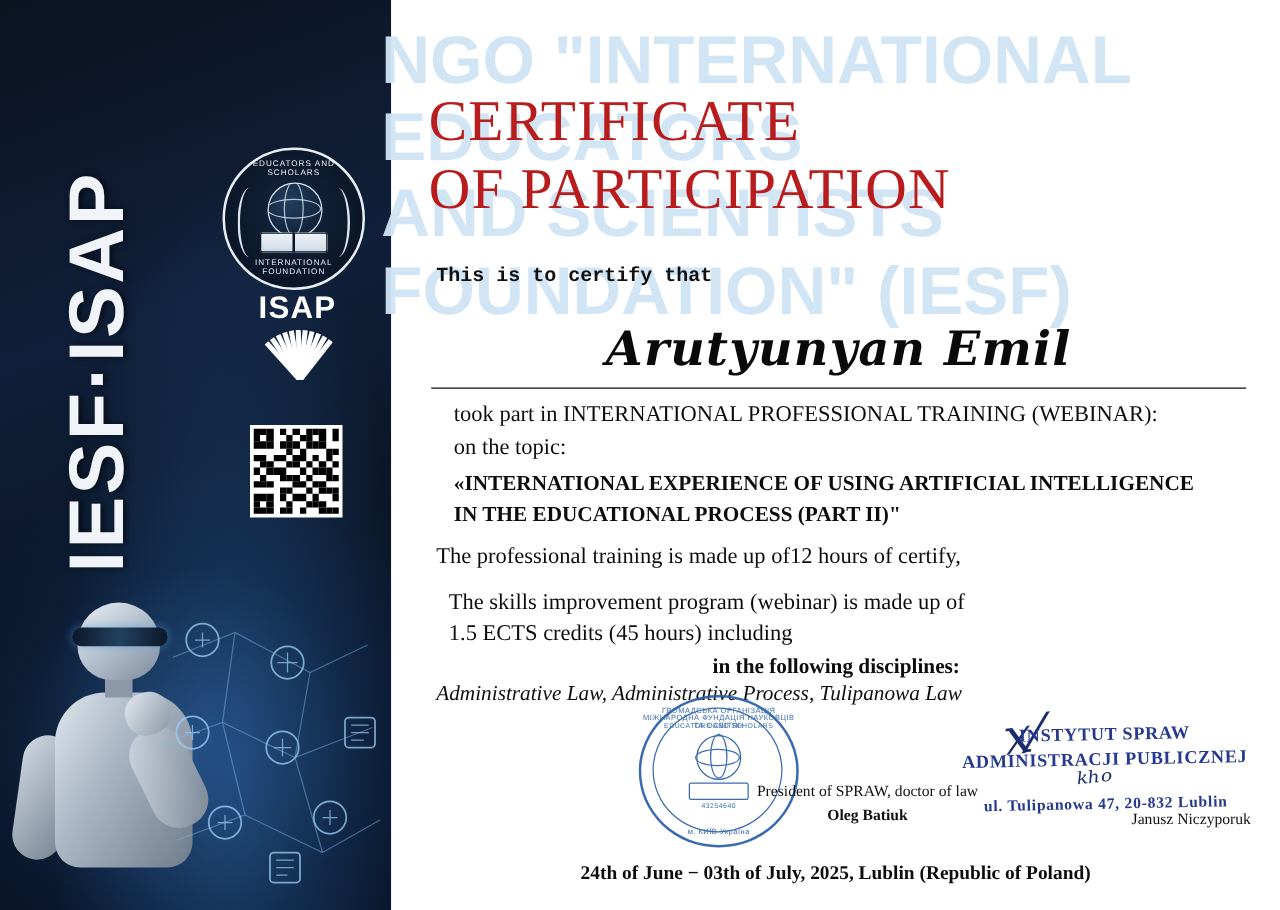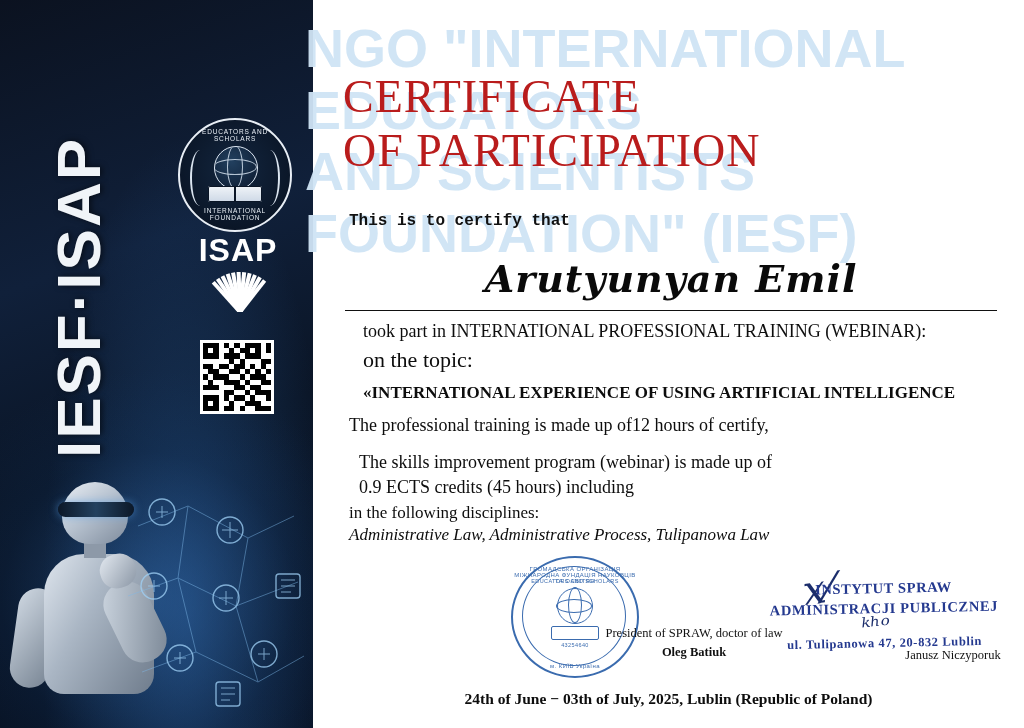--- a/index.html
+++ b/index.html
@@ -138,21 +138,21 @@
   .isap-logo {
     position: absolute;
     left: 196px;
     top: 232px;
     width: 84px;
     text-align: center;
   }
   .isap-logo .isap-word {
     font-family: "Liberation Sans", sans-serif;
     font-weight: bold;
-    font-size: 32px;
+    font-size: 25px;
     letter-spacing: 1px;
     color: #ffffff;
   }
   .isap-rays {
     position: relative;
     margin: 3px auto 0;
     width: 84px; height: 40px;
     overflow: hidden;
   }
   .isap-rays span {
@@ -328,21 +328,21 @@
     width: 640px;
     color: #0d0d0d;
   }
   .body-text p { margin: 0; }
   .ln-tookpart {
     font-size: 18px;
     margin-left: 14px !important;
     line-height: 1.45;
   }
   .ln-topic {
-    font-size: 22px;
+    font-size: 18px;
     margin-left: 14px !important;
     line-height: 1.45;
   }
   .ln-subject {
     font-weight: bold;
     font-size: 17px;
     line-height: 1.35;
     margin-left: 14px !important;
     margin-top: 6px !important;
   }
@@ -351,23 +351,24 @@
     line-height: 1.38;
     margin-top: 8px !important;
   }
   .ln-program {
     font-size: 18px;
     line-height: 1.38;
     margin-top: 12px !important;
     margin-left: 10px !important;
   }
   .ln-disc-label {
-    font-weight: normal;
+    font-weight: bold;
     font-size: 17px;
     margin-top: 4px !important;
+    text-align: center;
   }
   .ln-disc-list {
     font-style: italic;
     font-size: 17px;
     margin-top: 2px !important;
   }
 
   
   .seal {
     position: absolute;
@@ -759,23 +760,24 @@
 
     <div class="certify-line">This is to certify that</div>
 
     <div class="recipient">Arutyunyan Emil</div>
     <div class="recipient-rule"></div>
 
     <div class="body-text">
       <p class="ln-tookpart">took part in INTERNATIONAL PROFESSIONAL TRAINING (WEBINAR):</p>
       <p class="ln-topic">on the topic:</p>
       <p class="ln-subject">«INTERNATIONAL EXPERIENCE OF USING ARTIFICIAL INTELLIGENCE</p>
+      <p class="ln-subject" style="margin-top:2px !important;">IN THE EDUCATIONAL PROCESS (PART II)"</p>
       <p class="ln-hours">The professional training is made up of12 hours of certify,</p>
       <p class="ln-program">The skills improvement program (webinar) is made up of</p>
-      <p class="ln-program" style="margin-top:0 !important;">0.9 ECTS credits (45 hours) including</p>
+      <p class="ln-program" style="margin-top:0 !important;">1.5 ECTS credits (45 hours) including</p>
       <p class="ln-disc-label">in the following disciplines:</p>
       <p class="ln-disc-list">Administrative Law, Administrative Process, Tulipanowa Law</p>
     </div>
 
     <div class="seal">
       <div class="inner-ring"></div>
       <div class="seal-top">ГРОМАДСЬКА ОРГАНІЗАЦІЯ МІЖНАРОДНА ФУНДАЦІЯ НАУКОВЦІВ ТА ОСВІТЯН</div>
       <div class="seal-mid">EDUCATORS AND SCHOLARS</div>
       <div class="seal-globe"></div>
       <div class="seal-book"></div>

